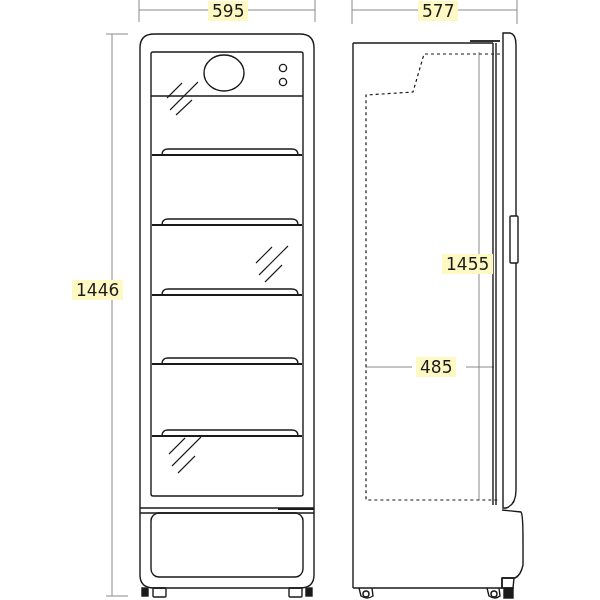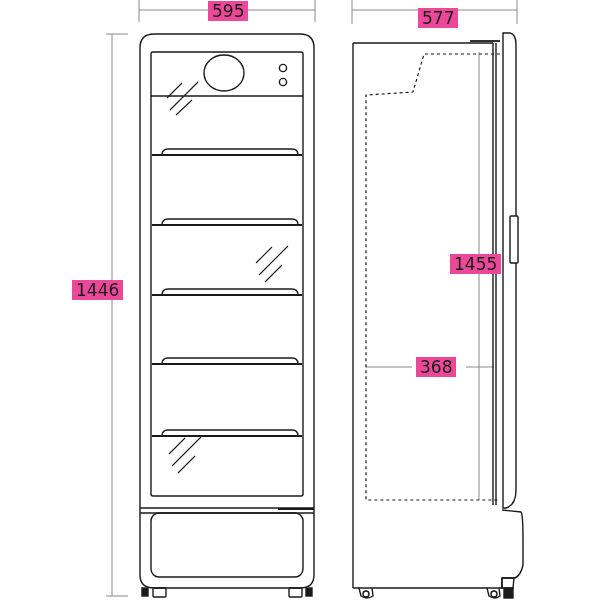--- a/index.html
+++ b/index.html
@@ -1,22 +1,22 @@
 <!DOCTYPE html>
 <html><head>
   <meta charset="utf-8">
   <style>
     html, body { margin: 0; padding: 0; background: #ffffff; }
     body { width: 600px; height: 600px; overflow: hidden; position: relative; font-family: "DejaVu Sans", sans-serif; }
     svg { position: absolute; left: 0; top: 0; }
-    .dim-label { position: absolute; font-family: "DejaVu Sans", sans-serif; font-size: 17px; color: #1a1a1a; background: #ec4899; padding: 0 4px; line-height: 20px; white-space: nowrap; }
+    .dim-label { position: absolute; font-family: "DejaVu Sans", sans-serif; font-size: 17px; color: #1a1a1a; background: #fef9c3; padding: 0 4px; line-height: 20px; white-space: nowrap; }
     #lbl-front-width { left: 208px; top: 1px; }
-    #lbl-side-depth { left: 418px; top: 8px; }
+    #lbl-side-depth { left: 418px; top: 1px; }
     #lbl-total-height { left: 72px; top: 280px; }
-    #lbl-inner-height { left: 442px; top: 254px; margin-left: 8px; }
+    #lbl-inner-height { left: 442px; top: 254px; }
     #lbl-inner-depth { left: 416px; top: 357px; }
   </style>
 </head>
 <body>
 
 <svg width="600" height="600" viewBox="0 0 600 600" xmlns="http://www.w3.org/2000/svg">
   <g fill="none" stroke="#1a1a1a" stroke-width="1.4">
 
     <g>
 
@@ -141,13 +141,13 @@
         <rect x="504" y="588" width="9" height="10" fill="#1a1a1a"></rect>
       </g>
     </g>
   </g>
 </svg>
 
 <div class="dim-label" id="lbl-front-width">595</div>
 <div class="dim-label" id="lbl-side-depth">577</div>
 <div class="dim-label" id="lbl-total-height">1446</div>
 <div class="dim-label" id="lbl-inner-height">1455</div>
-<div class="dim-label" id="lbl-inner-depth">368</div>
+<div class="dim-label" id="lbl-inner-depth">485</div>
 
 </body></html>

